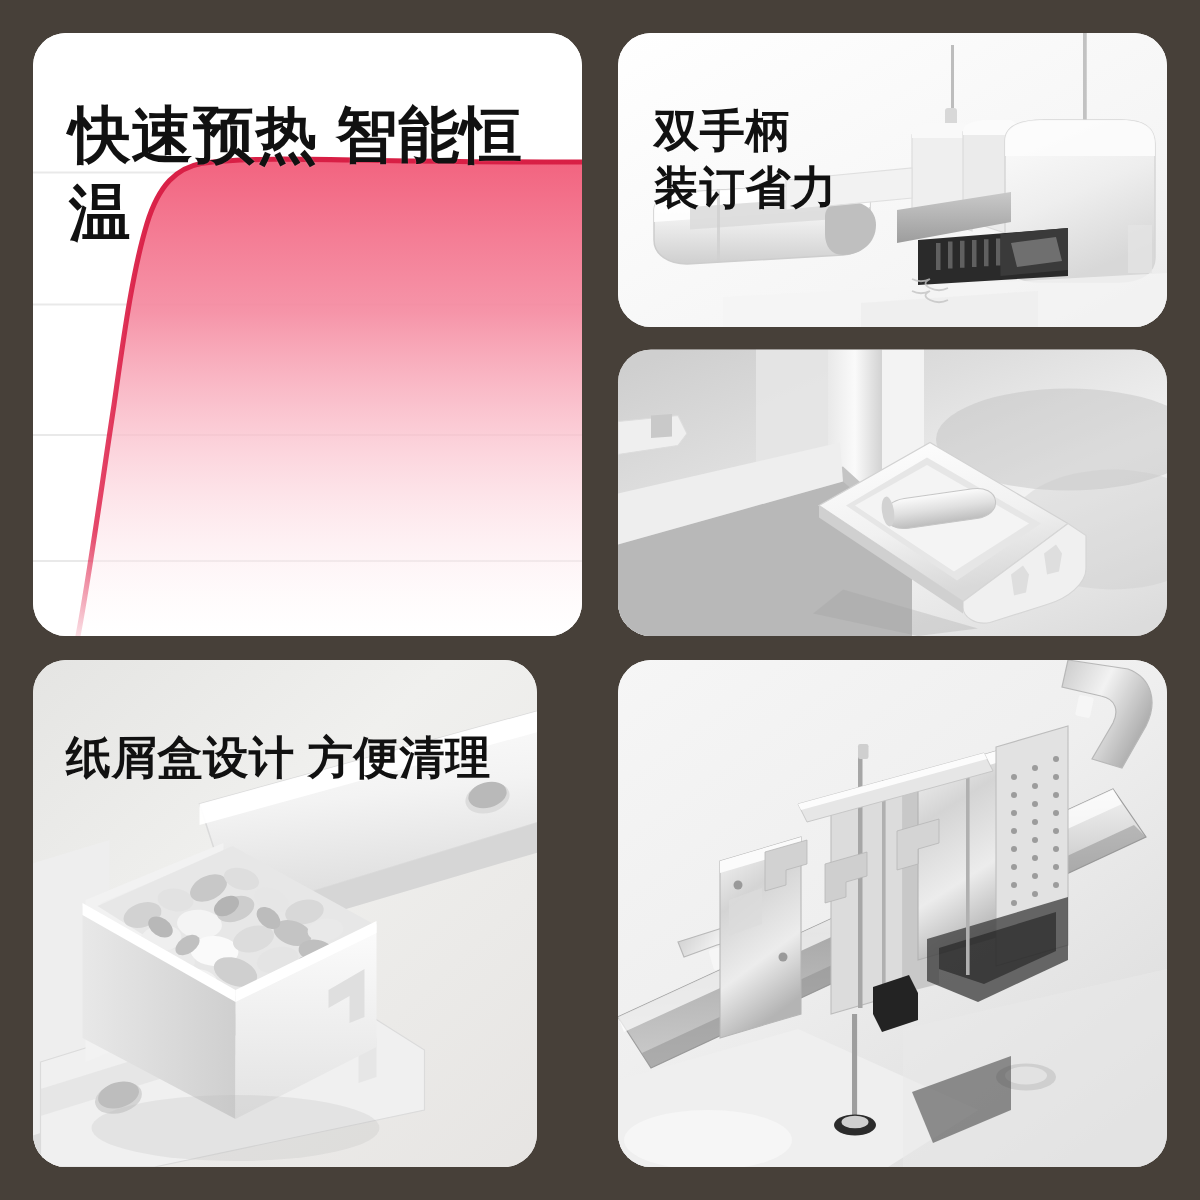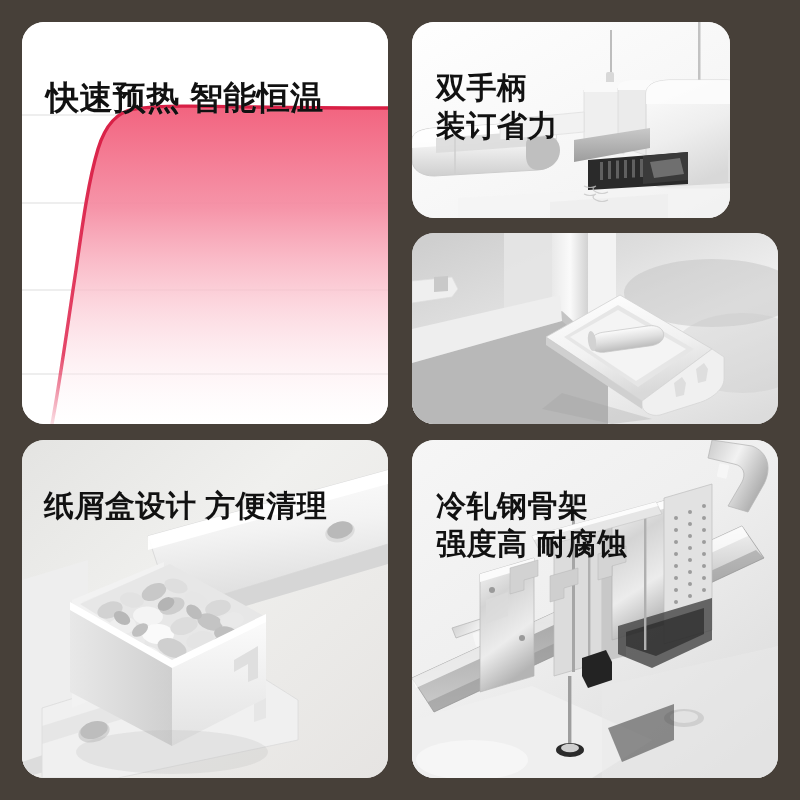--- a/index.html
+++ b/index.html
@@ -44,37 +44,37 @@
   
   #panel-preheat {
     left: 22px;
     top: 22px;
     width: 366px;
     height: 402px;
     background: #ffffff;
   }
   #panel-preheat .panel-title {
     left: 24px;
-    top: 28px;
-    font-size: 33px;
+    top: 8px;
+    font-size: 41px;
   }
   .chart-wrap {
     position: absolute;
     left: 0;
     top: 0;
     width: 366px;
     height: 402px;
   }
   .chart-svg { display: block; width: 366px; height: 402px; }
 
   
   #panel-handle {
     left: 412px;
     top: 22px;
-    width: 318px;
+    width: 366px;
     height: 196px;
     background:
       radial-gradient(120% 120% at 18% 10%, #ffffff 0%, #fbfbfb 45%, #f2f2f2 100%);
   }
   #panel-handle .panel-title {
     left: 24px;
     top: 22px;
     font-size: 30px;
   }
 
@@ -90,21 +90,21 @@
   #panel-cut .panel-title {
     left: 24px;
     top: 20px;
     font-size: 30px;
   }
 
   
   #panel-scrap {
     left: 22px;
     top: 440px;
-    width: 366px;
+    width: 336px;
     height: 338px;
     background:
       linear-gradient(155deg, #e2e2e0 0%, #ededeb 25%, #f6f6f5 55%, #eceae8 100%);
   }
   #panel-scrap .panel-title {
     left: 22px;
     top: 22px;
     font-size: 30px;
   }
 
@@ -524,17 +524,15 @@
         <rect x="156" y="236" width="3.4" height="72" fill="#9e9e9e"></rect>
         <ellipse cx="158" cy="310" rx="14" ry="7" fill="#2b2b2b"></ellipse>
         <ellipse cx="158" cy="308" rx="9" ry="4.2" fill="#cfcfcf"></ellipse>
 
         <ellipse cx="272" cy="278" rx="20" ry="9" fill="#cfcfcf"></ellipse>
         <ellipse cx="272" cy="277" rx="14" ry="6" fill="#e2e2e2"></ellipse>
 
         <path d="M196,288 L262,264 L262,300 L210,322 Z" fill="#3c3c3c" opacity="0.55"></path>
       </svg>
     </div>
-    <h2 class="panel-title">冷轧钢骨架
-强度高 耐腐蚀</h2>
   </section>
 
 </div>
 
 </body></html>

